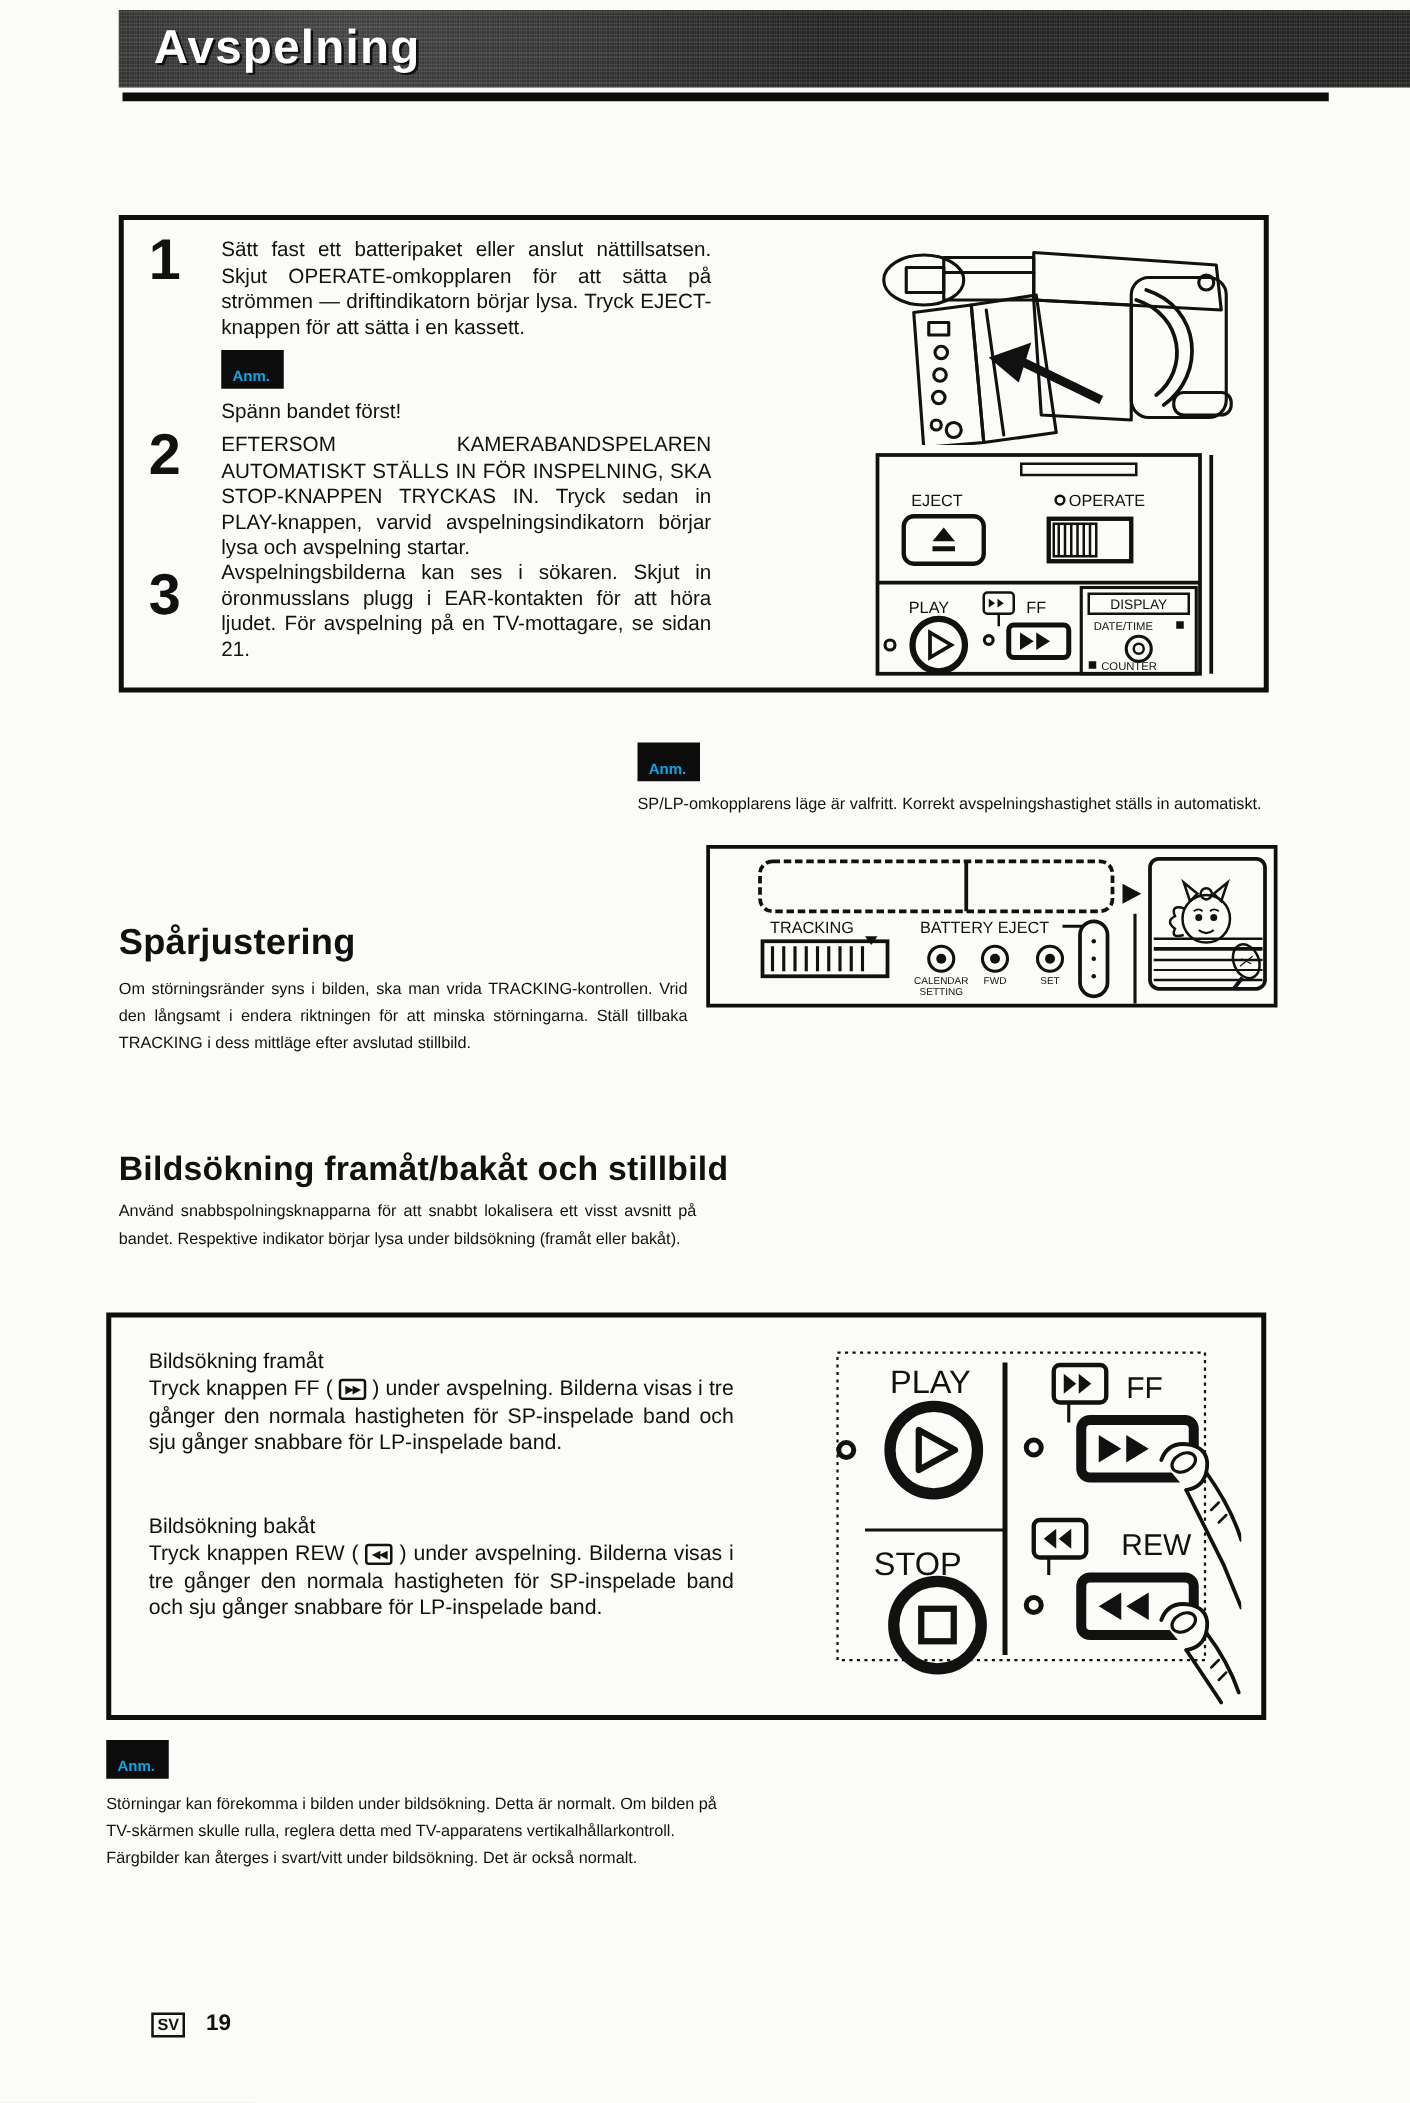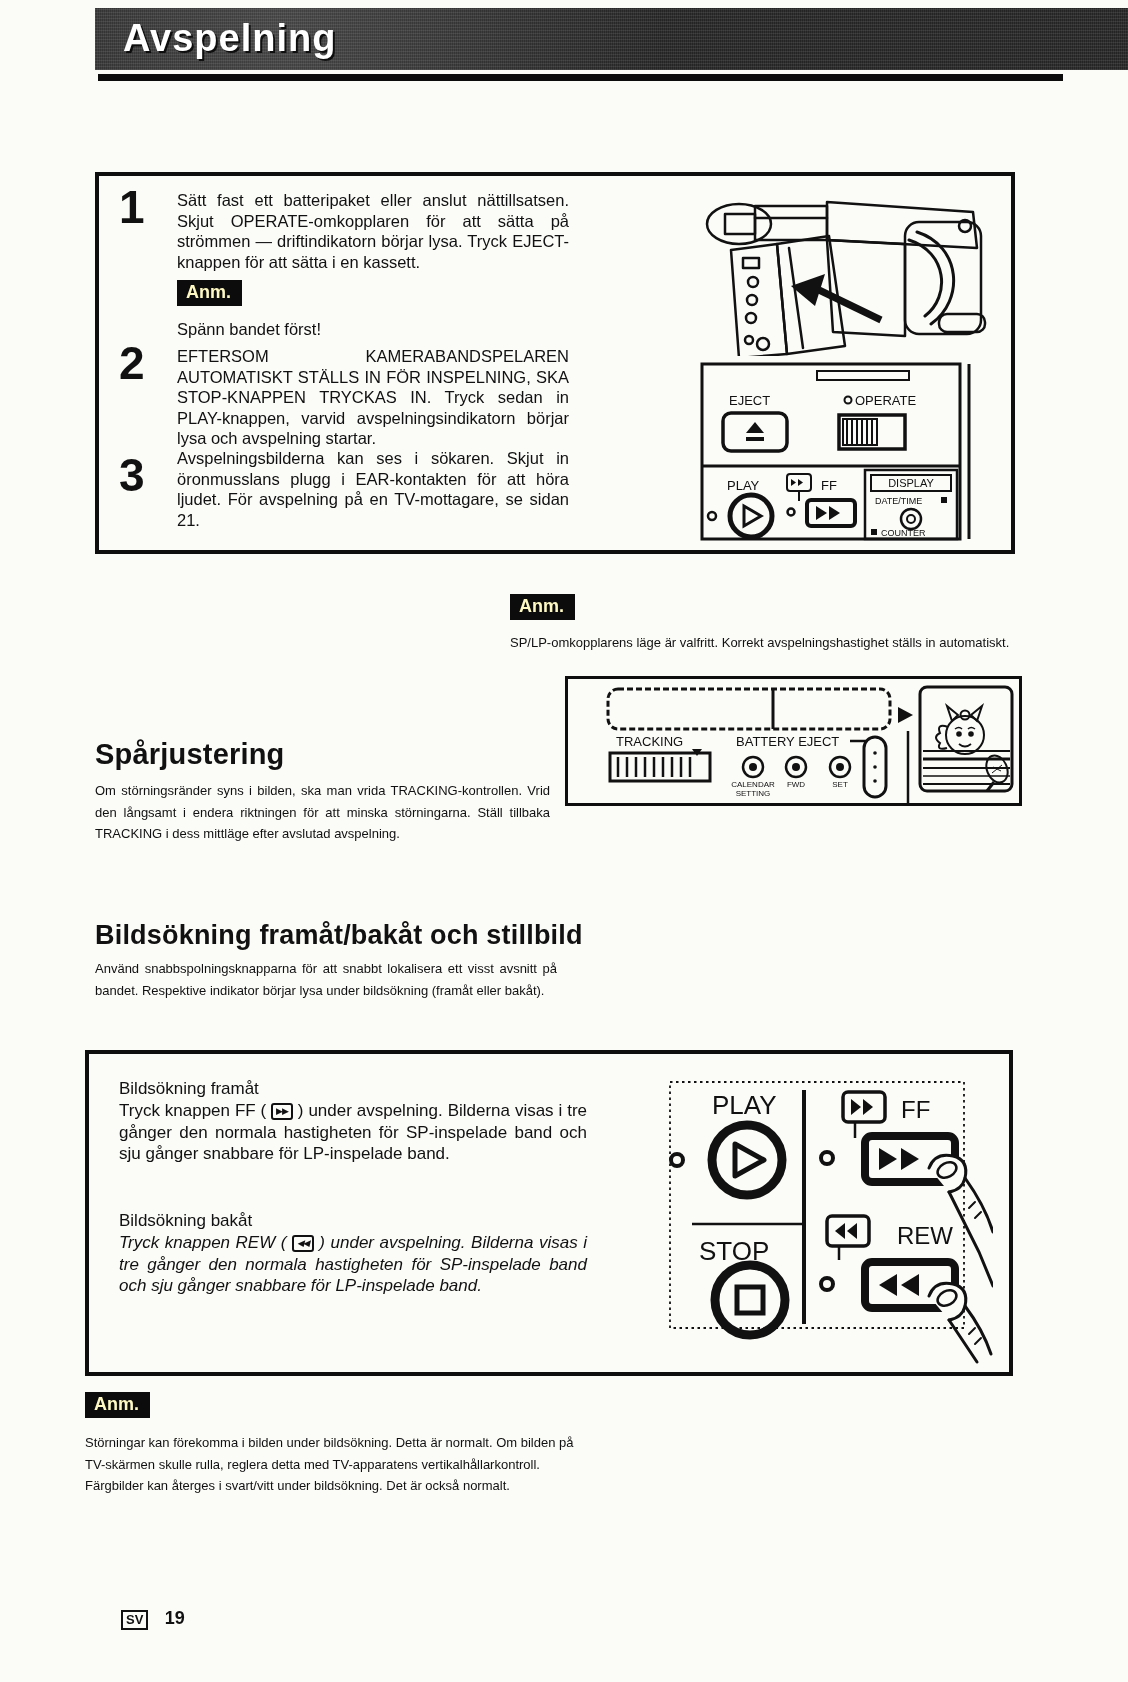--- a/index.html
+++ b/index.html
@@ -25,22 +25,22 @@
     text-shadow:2px 2px 0 rgba(0,0,0,.8);
   }
   .rule{left:98px;top:74px;width:965px;height:7px;background:#0c0c0c;}
   .intro{left:106px;top:100px;width:445px;font-size:17px;line-height:21px;}
   
   .stepbox{left:95px;top:172px;width:912px;height:374px;border:4px solid #0e0e0e;}
   .searchbox{left:85px;top:1050px;width:920px;height:318px;border:4px solid #0e0e0e;}
   .stepnum{font-size:46px;font-weight:700;line-height:1;}
   .steptext{width:392px;font-size:16.5px;line-height:20.5px;text-align:justify;}
   .note-badge{
-    display:inline-block;background:#0c0c0c;color:#fef9c3;
-    font-size:18px;font-weight:700;padding:2px 11px 3px 9px;
+    display:inline-block;background:#0c0c0c;color:#0ea5e9;
+    font-size:12px;font-weight:700;padding:14px 11px 3px 9px;
   }
   .plain{font-size:16.5px;}
   .body-text{font-size:13px;line-height:21.5px;text-align:justify;}
   .h2{font-weight:700;font-size:29px;letter-spacing:.2px;}
   .h2b{font-weight:700;font-size:27px;letter-spacing:.2px;}
   .illus-frame{border:3px solid #0e0e0e;}
   .ic-box{
     display:inline-block;border:2px solid #111;border-radius:3px;
     font-size:9px;line-height:11px;padding:1px 3px;letter-spacing:-1px;
     vertical-align:2px;color:#111;
@@ -182,21 +182,21 @@
       </g>
     </svg>
   </div>
 
   <div class="abs" style="left:510px;top:594px;">
     <span class="note-badge">Anm.</span>
   </div>
   <div class="abs body-text" style="left:510px;top:632px;width:535px;text-align:left;">SP/LP-omkopplarens läge är valfritt. Korrekt avspelningshas­tighet ställs in automatiskt.</div>
 
   <div class="abs h2" style="left:95px;top:738px;">Spårjustering</div>
-  <div class="abs body-text" style="left:95px;top:780px;width:455px;">Om störningsränder syns i bilden, ska man vrida TRACKING-kontrollen. Vrid den långsamt i endera riktningen för att minska störningarna. Ställ tillbaka TRACKING i dess mittläge efter avslutad avspelning.</div>
+  <div class="abs body-text" style="left:95px;top:780px;width:455px;">Om störningsränder syns i bilden, ska man vrida TRACKING-kontrollen. Vrid den långsamt i endera riktningen för att minska störningarna. Ställ tillbaka TRACKING i dess mittläge efter avslutad stillbild.</div>
 
   <div class="abs h2b" style="left:95px;top:920px;">Bildsökning framåt/bakåt och stillbild</div>
 
   <div class="abs illus-frame" style="left:565px;top:676px;width:451px;height:124px;">
     <svg width="451" height="124" viewBox="0 0 451 124">
       <g class="sk" stroke-width="3">
         <rect x="40" y="10" width="282" height="40" rx="10" stroke-dasharray="6 3"></rect>
         <line x1="205" y1="10" x2="205" y2="50"></line>
         <line x1="340" y1="52" x2="340" y2="124" stroke-width="2.5"></line>
       </g>
@@ -273,21 +273,21 @@
       </g>
     </svg>
   </div>
   <div class="abs body-text" style="left:95px;top:958px;width:462px;">Använd snabbspolningsknapparna för att snabbt lokalisera ett visst avsnitt på bandet. Respektive indikator börjar lysa under bildsökning (framåt eller bakåt).</div>
 
   <div class="abs searchbox">
     <div class="abs sub-head" style="left:30px;top:24px;">Bildsökning framåt</div>
     <div class="abs sub-text" style="left:30px;top:46px;"><span>Tryck knappen FF (</span> <span class="ic-box">▶▶</span> <span>) under avspelning. Bilderna visas i tre gånger den normala hastigheten för SP-inspelade band och sju gånger snabbare för LP-inspelade band.</span></div>
 
     <div class="abs sub-head" style="left:30px;top:156px;">Bildsökning bakåt</div>
-    <div class="abs sub-text" style="left:30px;top:178px;font-style:italic;"><span>Tryck knappen REW (</span> <span class="ic-box">◀◀</span> <span>) under avspelning. Bilderna visas i tre gånger den normala hastigheten för SP-inspelade band och sju gånger snabbare för LP-inspelade band.</span></div>
+    <div class="abs sub-text" style="left:30px;top:178px;"><span>Tryck knappen REW (</span> <span class="ic-box">◀◀</span> <span>) under avspelning. Bilderna visas i tre gånger den normala hastigheten för SP-inspelade band och sju gånger snabbare för LP-inspelade band.</span></div>
 
     <svg class="abs" style="left:518px;top:2px;" width="386" height="312" viewBox="0 0 386 312">
       <rect x="63" y="26" width="294" height="246" class="sk" stroke-width="1.8" stroke-dasharray="2.5 3.5"></rect>
       <text x="105" y="58" font-size="26">PLAY</text>
       <circle cx="70" cy="104" r="6" class="sk" stroke-width="4"></circle>
       <g>
         <circle cx="140" cy="104" r="35" class="sk" stroke-width="9"></circle>
         <polygon points="128,88 128,120 157,104" class="sk" stroke-width="5" stroke-linejoin="round"></polygon>
       </g>
       <line x1="197" y1="34" x2="197" y2="268" stroke="#111" stroke-width="4"></line>

